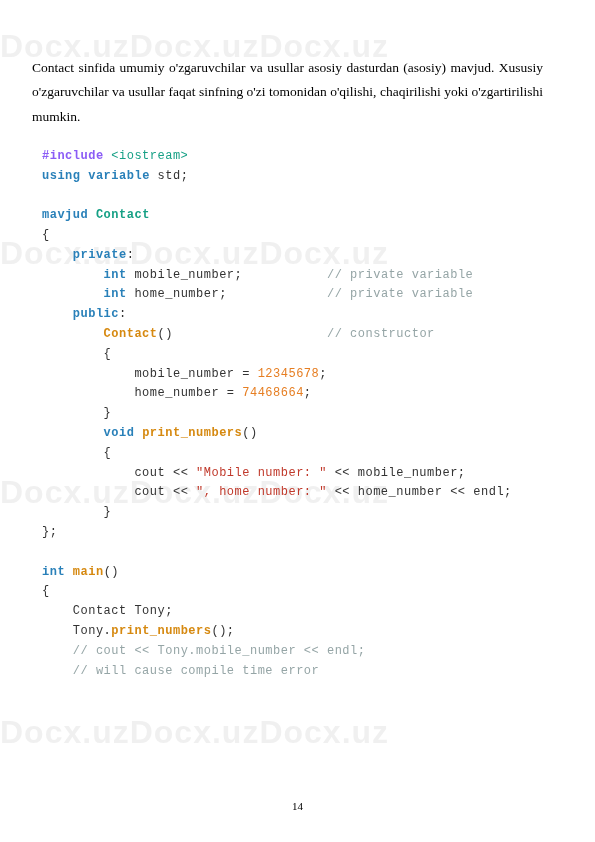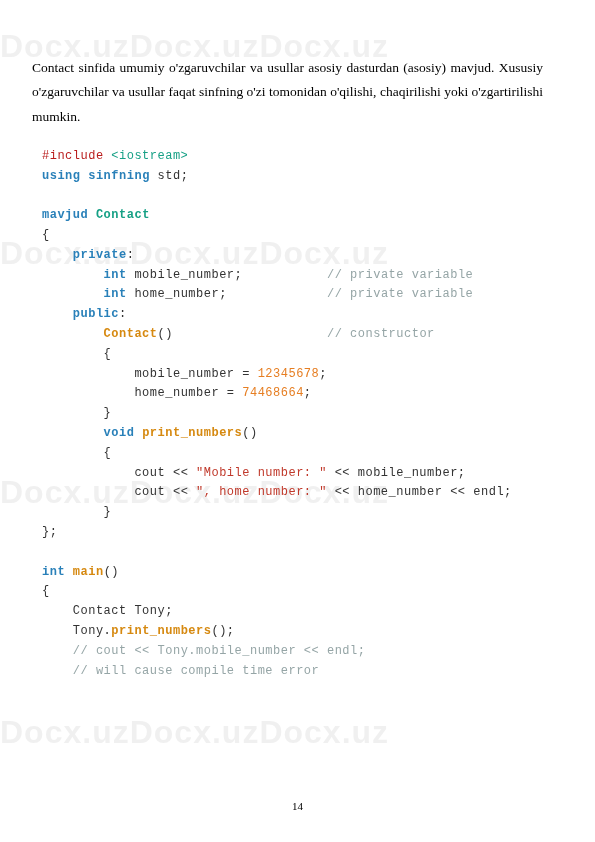--- a/index.html
+++ b/index.html
@@ -46,21 +46,21 @@
     }
     .code {
       font-family: Consolas, "Courier New", monospace;
       font-size: 12px;
       line-height: 1.65;
       white-space: pre;
       color: #333;
       letter-spacing: 0.5px;
       margin-left: 10px;
     }
-    .tok-preproc { color: #b91c1c; font-weight: normal; }
+    .tok-preproc { color: #8b5cf6; font-weight: bold; }
     .tok-kw { color: #2980b9; font-weight: bold; }
     .tok-angle { color: #16a085; }
     .tok-class { color: #16a085; font-weight: bold; }
     .tok-func { color: #d68910; font-weight: bold; }
     .tok-num { color: #e67e22; }
     .tok-str { color: #c0392b; }
     .tok-comment { color: #95a5a6; }
     .tok-access { color: #2980b9; font-weight: bold; }
     .page-number {
       position: absolute;
@@ -94,21 +94,21 @@
 <div class="watermark-row wm4">
   <span>Docx.uz</span>
   <span>Docx.uz</span>
   <span>Docx.uz</span>
 </div>
 
 <div class="content">
   <p class="paragraph">Contact sinfida umumiy o'zgaruvchilar va usullar asosiy dasturdan (asosiy) mavjud. Xususiy o'zgaruvchilar va usullar faqat sinfning o'zi tomonidan o'qilishi, chaqirilishi yoki o'zgartirilishi mumkin.</p>
 
   <div class="code"><span class="tok-preproc">#include</span> <span class="tok-angle">&lt;iostream&gt;</span>
-<span class="tok-kw">using</span> <span class="tok-kw">sinfning</span><span> std;</span>
+<span class="tok-kw">using</span> <span class="tok-kw">variable</span><span> std;</span>
 
 <span class="tok-kw">mavjud</span> <span class="tok-class">Contact</span>
 <span>{</span>
 <span>    </span><span class="tok-access">private</span><span>:</span>
 <span>        </span><span class="tok-kw">int</span><span> mobile_number;</span><span>           </span><span class="tok-comment">// private variable</span>
 <span>        </span><span class="tok-kw">int</span><span> home_number;</span><span>             </span><span class="tok-comment">// private variable</span>
 <span>    </span><span class="tok-access">public</span><span>:</span>
 <span>        </span><span class="tok-func">Contact</span><span>()</span><span>                    </span><span class="tok-comment">// constructor</span>
 <span>        </span><span>{</span>
 <span>            </span><span>mobile_number = </span><span class="tok-num">12345678</span><span>;</span>

